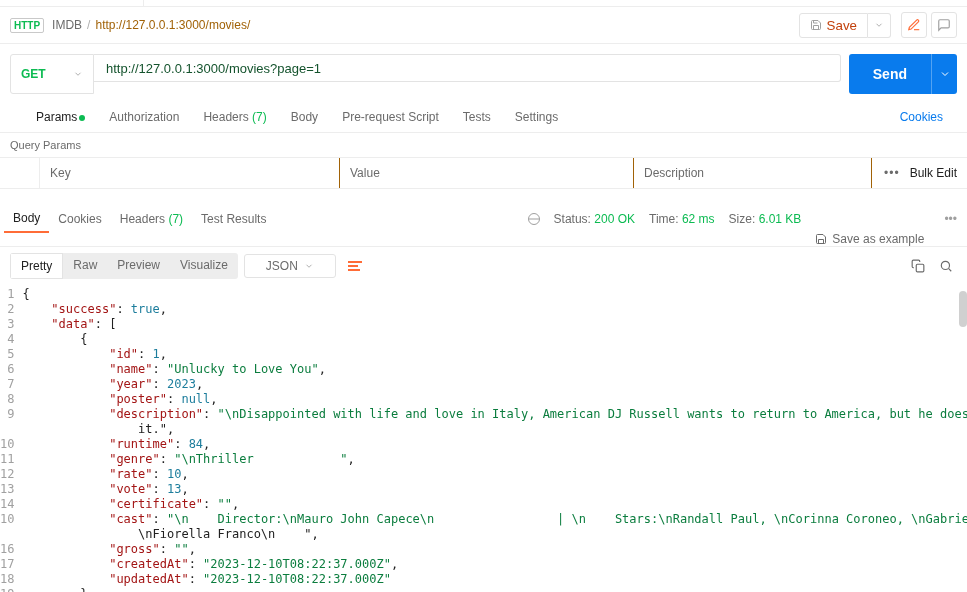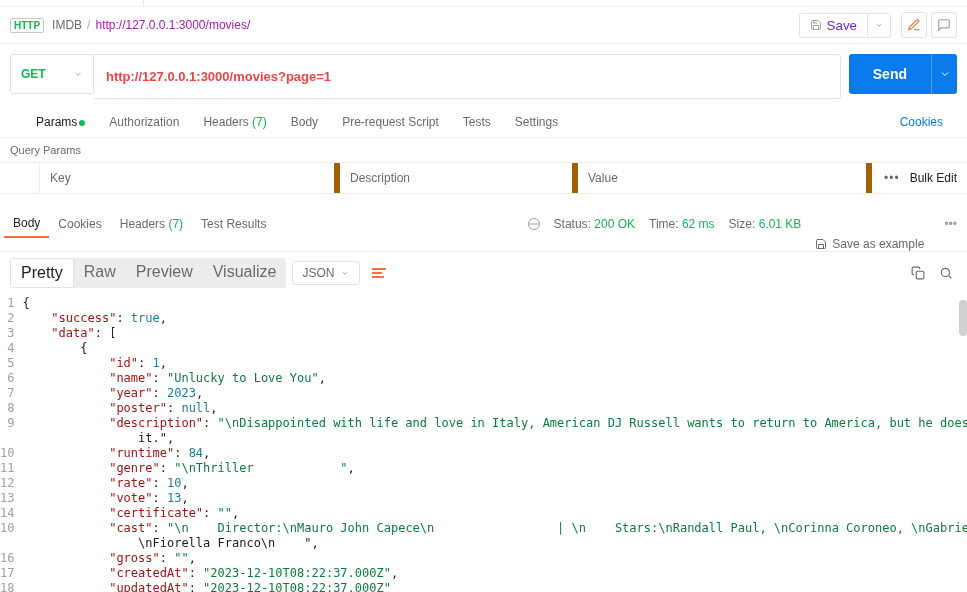--- a/index.html
+++ b/index.html
@@ -5,69 +5,69 @@
   * { box-sizing: border-box; margin: 0; padding: 0; }
   body { font-family: -apple-system, BlinkMacSystemFont, "Segoe UI", Arial, sans-serif; font-size: 12px; color: #212121; background: #fff; }
   
   .top-strip { height: 7px; background: #fff; border-bottom: 1px solid #ededed; position: relative; }
   .top-strip::before { content:""; position:absolute; left:0; top:0; width:143px; height:100%; border-right: 1px solid #ededed; }
 
   .breadcrumb-row { display: flex; align-items: center; padding: 5px 10px; border-bottom: 1px solid #ededed; }
   .http-badge { color:#0cbb52; font-size:10px; font-weight:600; border:1px solid #c9c9c9; padding:1px 3px; border-radius:2px; margin-right:8px; }
   .breadcrumb-text { color: #6b6b6b; }
   .crumb-sep { margin: 0 5px; color: #b0b0b0; }
-  .crumb-strong { color: #a21caf; }
+  .crumb-strong { color: #a16207; }
   .bc-spacer { flex: 1; }
-  .save-btn { display:flex; align-items:center; gap:5px; color:#6d28d9; border:1px solid #e3e3e3; border-radius:3px 0 0 3px; padding:4px 10px; background:#fff; }
+  .save-btn { display:flex; align-items:center; gap:5px; color:#c2410c; border:1px solid #e3e3e3; border-radius:3px 0 0 3px; padding:4px 10px; background:#fff; }
   .save-drop { color:#a0a0a0; border:1px solid #e3e3e3; border-left:none; border-radius:0 3px 3px 0; padding:4px 6px; background:#fff; }
   .icon-btn { width:26px; height:26px; display:flex; align-items:center; justify-content:center; border:1px solid #e3e3e3; border-radius:3px; background:#fff; margin-left:4px; }
 
   .url-row { display:flex; gap:8px; padding:10px 10px 8px 10px; }
   .method-select { width:84px; border:1px solid #e3e3e3; background:#fff; display:flex; align-items:center; padding:0 10px; border-radius:3px 0 0 3px; height:40px; color:#0cbb52; font-weight:600; justify-content:space-between; }
   .method-select .chev { color:#a0a0a0; }
-  .url-input { flex:1; border:1px solid #e3e3e3; border-left:none; border-radius:0 3px 3px 0; height:45px; padding:0 12px; font-size:13px; color:#ef4444; outline:none;font-weight:bold; }
+  .url-input { flex:1; border:1px solid #e3e3e3; border-left:none; border-radius:0 3px 3px 0; height:28px; padding:0 12px; font-size:13px; color:#14532d; outline:none; }
   .url-row .inwrap { flex:1; display:flex; }
   .send-btn { background:#097bed; color:#fff; font-weight:600; border:none; border-radius:3px 0 0 3px; height:40px; padding:0 24px; font-size:14px; }
   .send-drop { background:#097bed; color:#fff; border:none; border-radius:0 3px 3px 0; height:40px; width:26px; display:flex; align-items:center; justify-content:center; border-left:1px solid rgba(255,255,255,0.3); }
 
   .tabs-row { display:flex; align-items:center; padding:0 24px; border-bottom:1px solid #ededed; }
   .tab { padding:8px 12px; color:#6b6b6b; cursor:pointer; position:relative; }
   .tab.active { color:#212121; }
   .tab .dot { width:6px; height:6px; border-radius:50%; background:#0cbb52; display:inline-block; margin-left:2px; vertical-align:middle; }
   .tab .count { color:#0cbb52; }
   .tabs-spacer { flex:1; }
   .cookies-link { color:#097bed; padding:8px 0; }
 
   .section-title { padding:6px 10px; color:#6b6b6b; font-size:11px; }
 
   .params-table { display:flex; border-top:1px solid #ededed; border-bottom:1px solid #ededed; }
   .pt-check { width:40px; border-right:1px solid #ededed; }
-  .pt-col { padding:8px 10px; color:#6b6b6b; border-right:6px solid #a16207; }
+  .pt-col { padding:8px 10px; color:#6b6b6b; border-right:1px solid #a16207; }
   .pt-key { width:300px; }
   .pt-val { width:294px; }
   .pt-desc { flex:1; }
   .pt-actions { width:95px; display:flex; align-items:center; justify-content:flex-end; gap:10px; padding-right:10px; }
   .pt-dots { color:#6b6b6b; letter-spacing:1px; }
 
   .resp-tabs-row { display:flex; align-items:center; padding:3px 10px 0 4px; border-bottom:1px solid #ededed; }
   .rtab { padding:6px 9px; color:#6b6b6b; cursor:pointer; }
   .rtab.active { color:#212121; border-bottom:2px solid #ff6c37; }
   .rtab .count { color:#0cbb52; }
   .resp-meta { display:flex; gap:14px; align-items:center; color:#6b6b6b; }
   .resp-meta .val { color:#0cbb52; }
   .resp-save-link { color:#6b6b6b; display:flex; align-items:center; gap:5px;margin-top:40px; }
   .resp-dots { color:#a0a0a0; margin-left:6px; }
   .net-icon { width:12px; height:12px; border:1px solid #a0a0a0; border-radius:50%; position:relative; }
   .net-icon::before { content:""; position:absolute; left:0; right:0; top:50%; border-top:1px solid #a0a0a0; transform:translateY(-50%); }
 
   .view-row { display:flex; align-items:center; padding:6px 10px; gap:6px; }
   .view-toggle { display:flex; background:#ededed; border-radius:3px; overflow:hidden; }
-  .vbtn { padding:5px 10px; color:#6b6b6b; font-size:16px; }
+  .vbtn { padding:5px 10px; color:#6b6b6b; font-size:12px; }
   .vbtn.active { background:#fff; border:1px solid #e3e3e3; color:#212121; }
-  .json-dd { border:1px solid #e3e3e3; padding:4px 9px; border-radius:3px; display:flex; align-items:center; gap:6px; color:#6b6b6b; }
+  .json-dd { border:1px solid #e3e3e3; padding:4px 21px; border-radius:3px; display:flex; align-items:center; gap:6px; color:#6b6b6b; }
   .fmt-btn { width:26px; height:26px; display:flex; align-items:center; justify-content:center; }
   .fmt-lines { display:inline-block; width:14px; }
   .fmt-lines span { display:block; height:2px; background:#ff6c37; margin:2px 0; }
   .fmt-lines span:nth-child(2){ width:70%; }
   .fmt-lines span:nth-child(3){ width:85%; }
   .view-spacer { flex:1; }
   .tool-ico { width:22px; height:22px; display:flex; align-items:center; justify-content:center; color:#6b6b6b; }
 
   .code-area { display:flex; font-family: ui-monospace, Menlo, Consolas, monospace; font-size:12px; position:relative; }
   .gutter { width:40px; text-align:right; padding:2px 8px 2px 0; color:#a0a0a0; background:#fff; user-select:none; }
@@ -152,22 +152,22 @@
   <div class="tab">Tests</div>
   <div class="tab">Settings</div>
   <div class="tabs-spacer"></div>
   <div class="cookies-link">Cookies</div>
 </div>
 
 <div class="section-title">Query Params</div>
 <div class="params-table">
   <div class="pt-check"></div>
   <div class="pt-col pt-key">Key</div>
+  <div class="pt-col pt-val">Value</div>
   <div class="pt-col pt-desc">Description</div>
-  <div class="pt-col pt-val">Value</div>
   <div class="pt-actions">
     <span class="pt-dots">•••</span>
     <span>Bulk Edit</span>
   </div>
 </div>
 
 <div class="resp-tabs-row">
   <div class="rtab active">Body</div>
   <div class="rtab">Cookies</div>
   <div class="rtab"><span>Headers</span> <span class="count">(7)</span></div>

